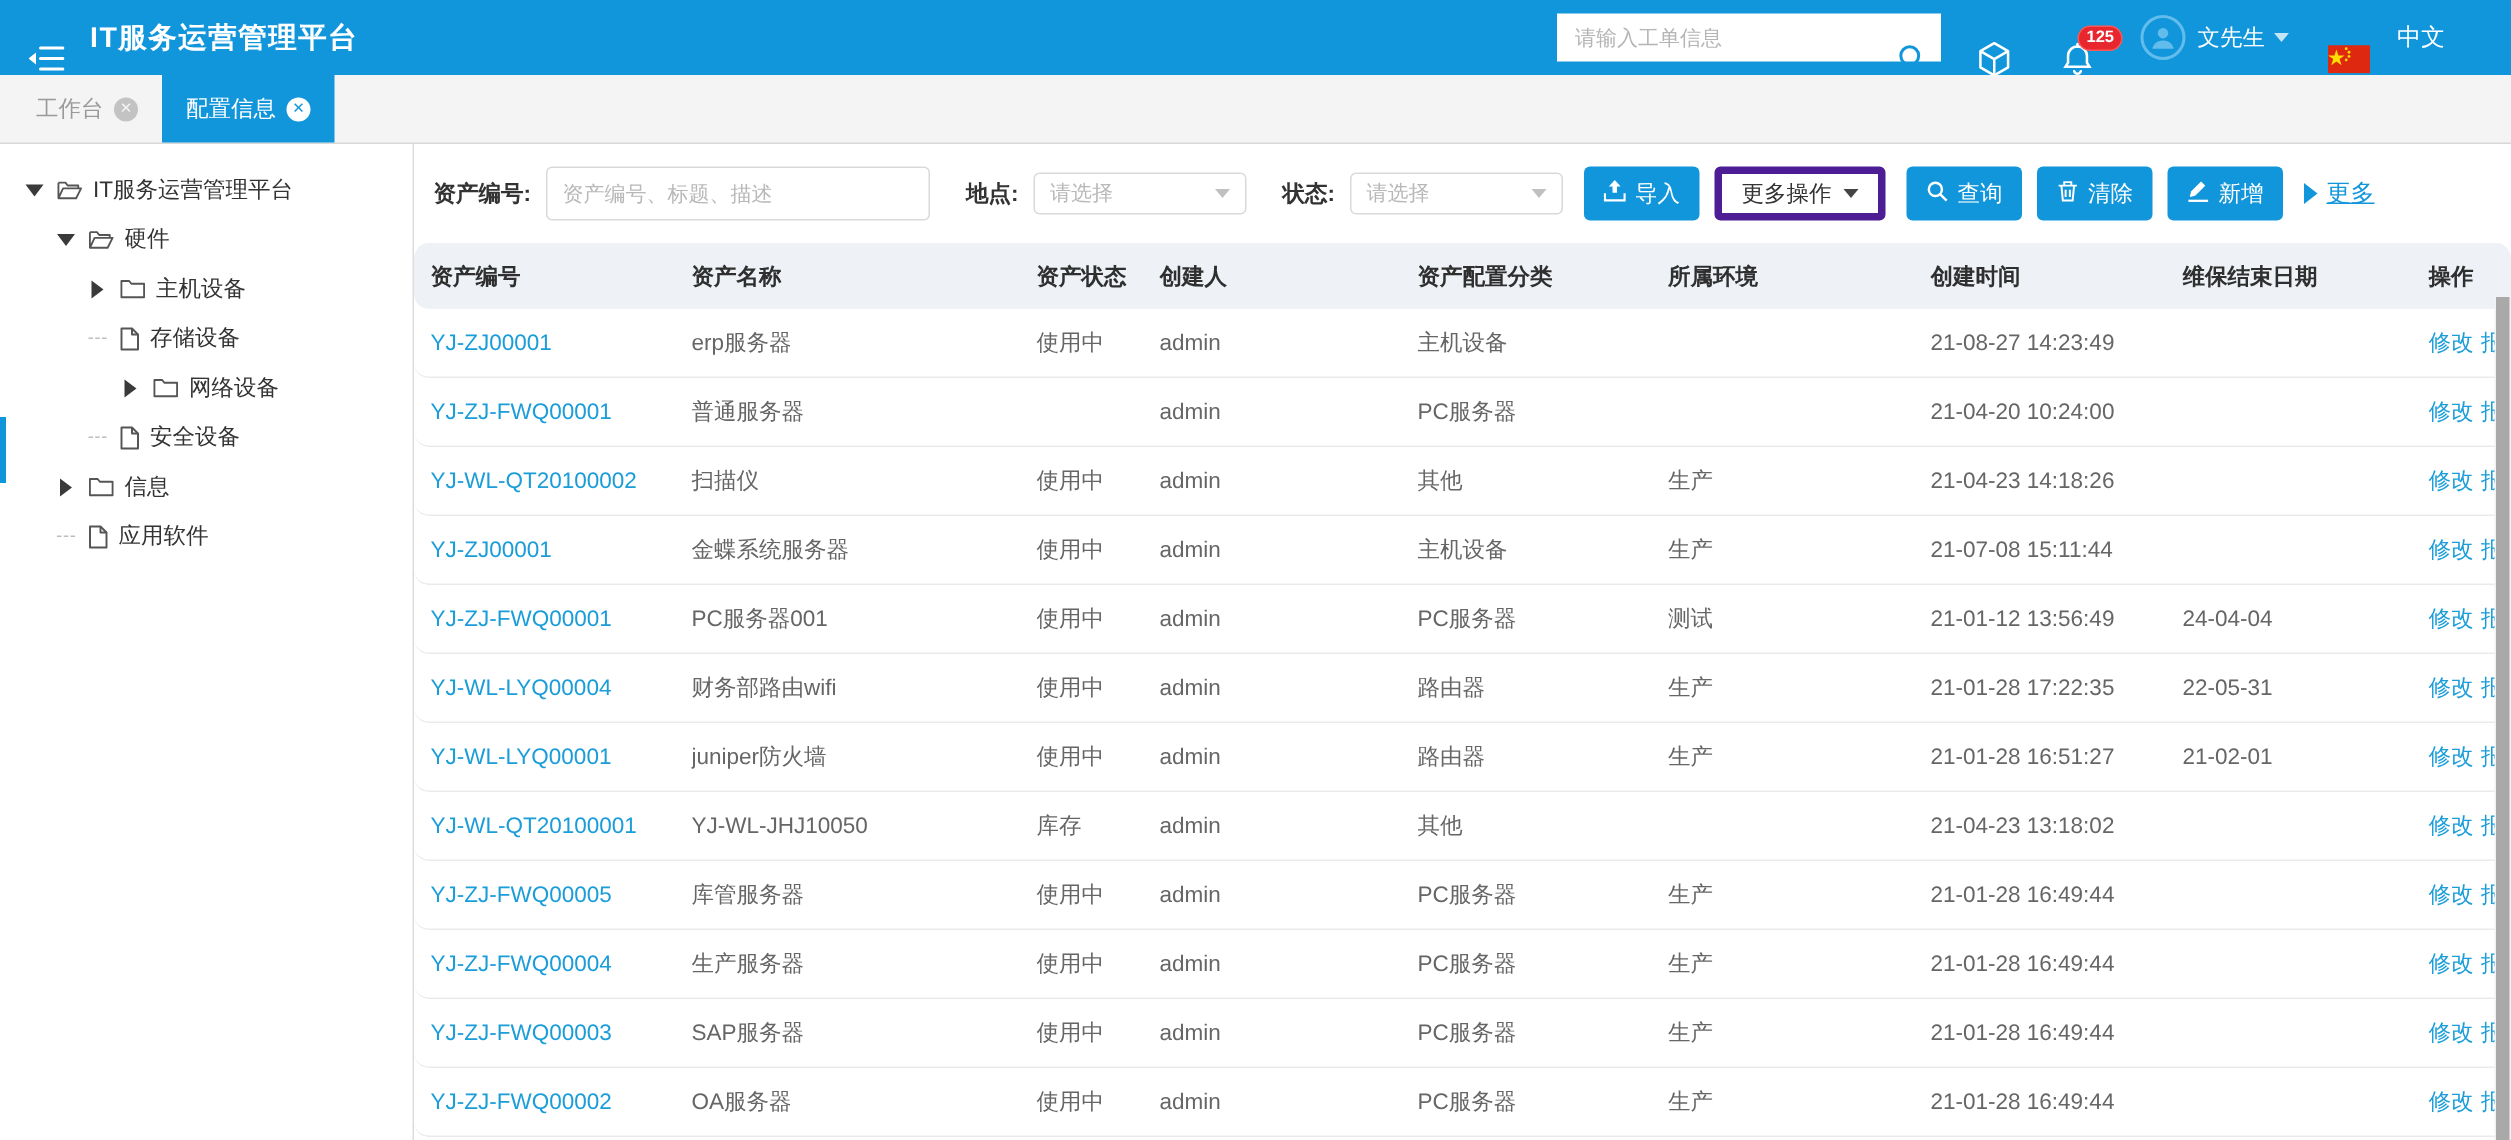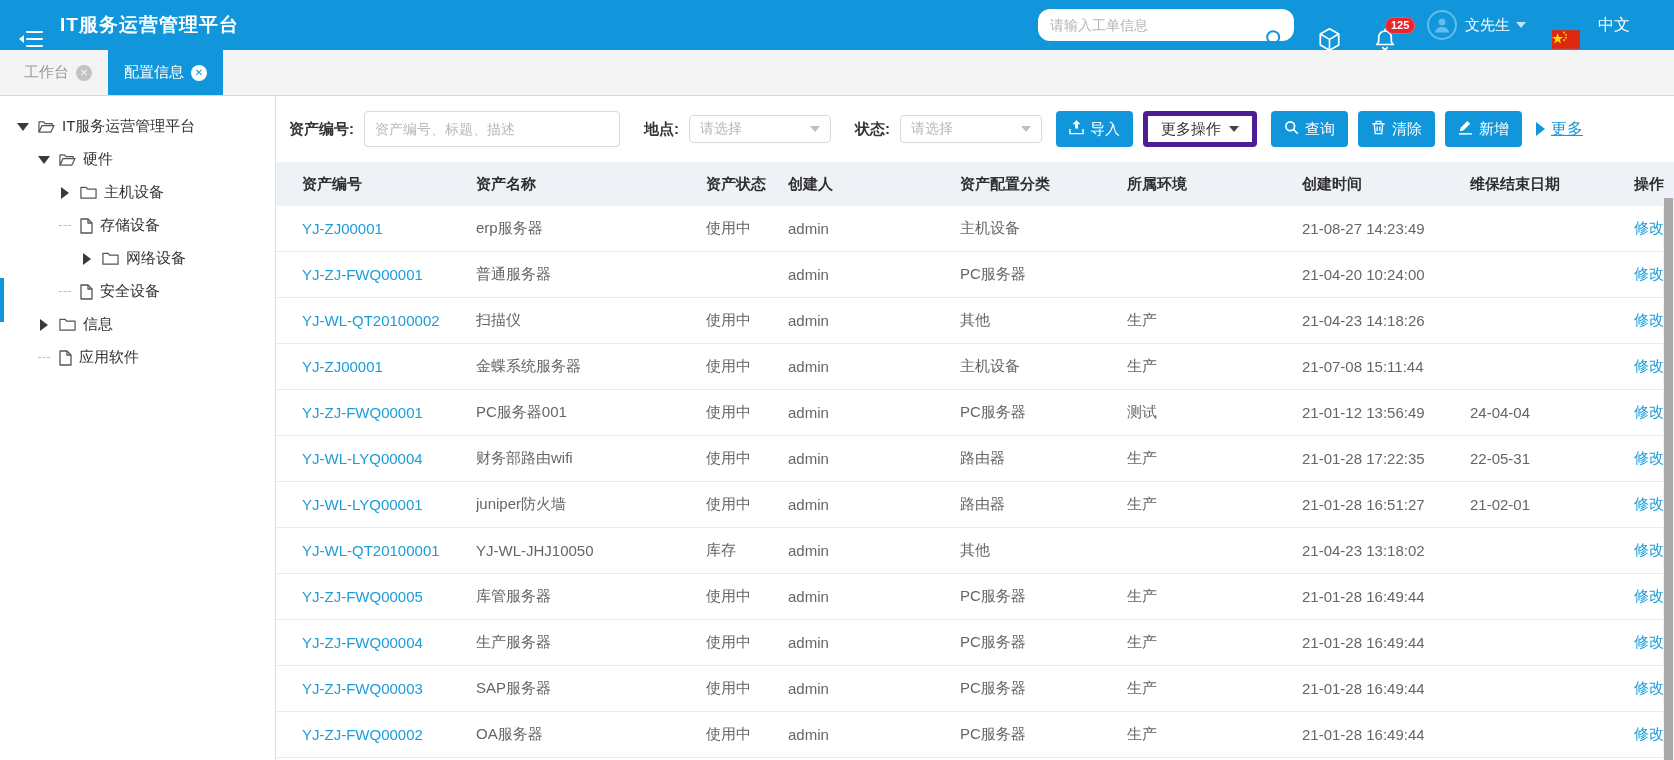--- a/index.html
+++ b/index.html
@@ -5,21 +5,21 @@
   * { margin:0; padding:0; box-sizing:border-box; }
   html,body { width:1674px; height:760px; overflow:hidden; background:#fff;
     font-family:"Liberation Sans","DejaVu Sans",sans-serif; }
 
   
   .app-header { height:50px; background:#1296db; display:flex; align-items:center;
     padding:0 14px 0 18px; color:#fff; position:relative; }
   .menu-fold { width:26px; height:22px; display:flex; align-items:center; cursor:pointer; }
   .app-title { font-size:19px; font-weight:bold; margin-left:16px; letter-spacing:1px; }
   .header-right { margin-left:auto; display:flex; align-items:center; gap:0; }
-  .search-box { width:256px; height:32px; background:#fff; border-radius:12px;
+  .search-box { width:256px; height:32px; background:#fff; border-radius:0;
     display:flex; align-items:center; padding:0 8px 0 12px; }
   .search-box input { border:none; outline:none; flex:1; font-size:14px; color:#333;
     font-family:inherit; background:transparent; }
   .search-box input::placeholder { color:#b5b5b5; }
   .hicon { display:flex; align-items:center; justify-content:center; cursor:pointer;margin-top:28px; }
   .cube { margin-left:22px; }
   .bell-wrap { margin-left:30px; position:relative; }
   .badge { position:absolute; top:-10px; left:12px; background:#e8262d; color:#fff;
     font-size:11px; font-weight:bold; line-height:15px; padding:0 5px; border-radius:9px;
     border:1px solid #f55; }
@@ -76,21 +76,21 @@
   .caret-dk { width:0; height:0; border-left:5px solid transparent; border-right:5px solid transparent;
     border-top:6px solid #444; margin-left:2px; }
   .more-link { display:inline-flex; align-items:center; gap:6px; color:#1296db; font-size:16px;
     cursor:pointer;text-decoration:underline; }
   .tri-right-blue { width:0; height:0; border-top:7px solid transparent; border-bottom:7px solid transparent;
     border-left:9px solid #1296db; }
 
   
   .grid-row { display:grid;
     grid-template-columns:174px 230px 82px 172px 167px 175px 168px 164px 120px;
-    padding-left:26px; align-items:center; }
+    padding-left:11px; align-items:center;border-radius:10px; }
   .thead { height:44px; background:#eef2f7; font-size:15px; font-weight:bold; color:#2f2f2f; }
   .trow { height:46px; border-bottom:1px solid #eaeaea; font-size:15px; color:#666; }
   .cell { overflow:hidden; white-space:nowrap; padding-right:6px; }
   .cell.link, .ops a { color:#1b9dd9; text-decoration:none; cursor:pointer; }
   .ops { overflow:visible; white-space:nowrap; }
   .ops a + a { margin-left:5px; }
 
   
   .v-scrollbar { position:absolute; right:0; top:102px; bottom:0; width:11px; background:#f2f2f2; }
   .v-thumb { position:absolute; top:0; left:1px; right:1px; bottom:0; background:#a9a9a9; }

